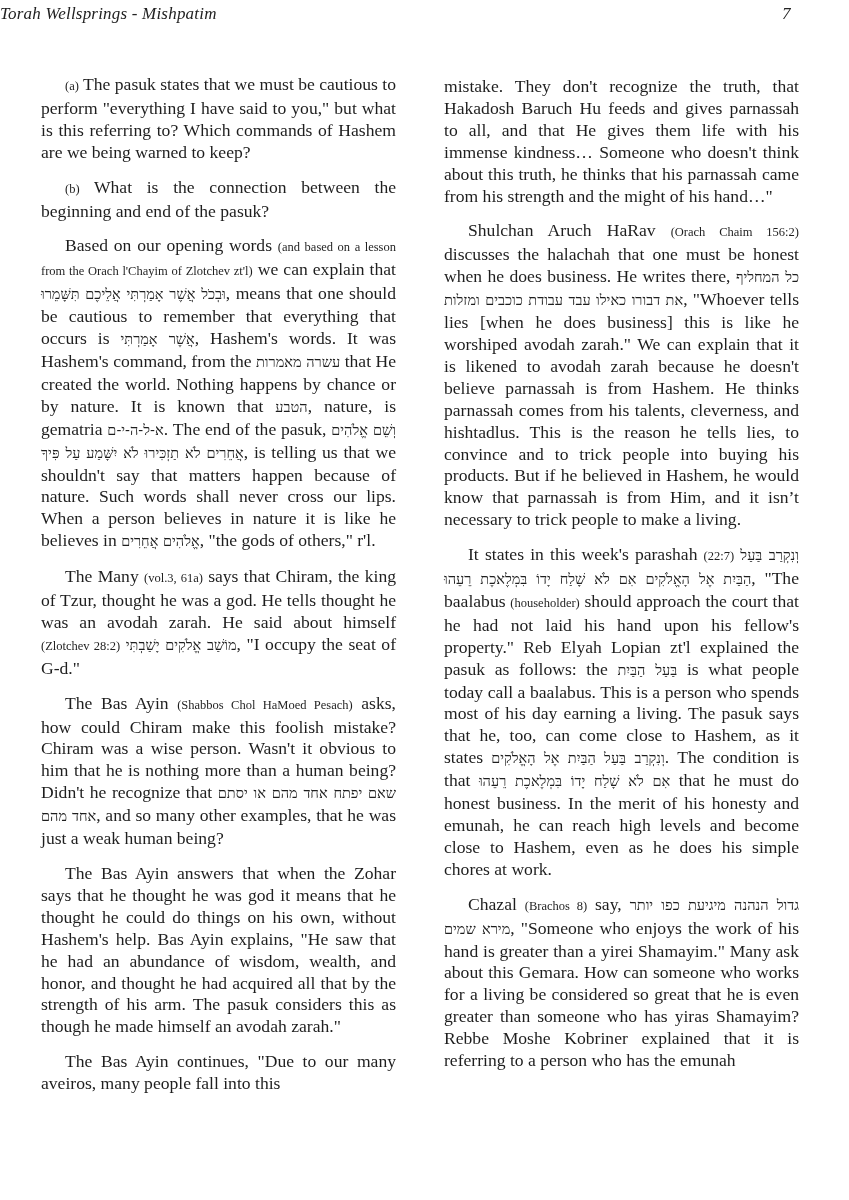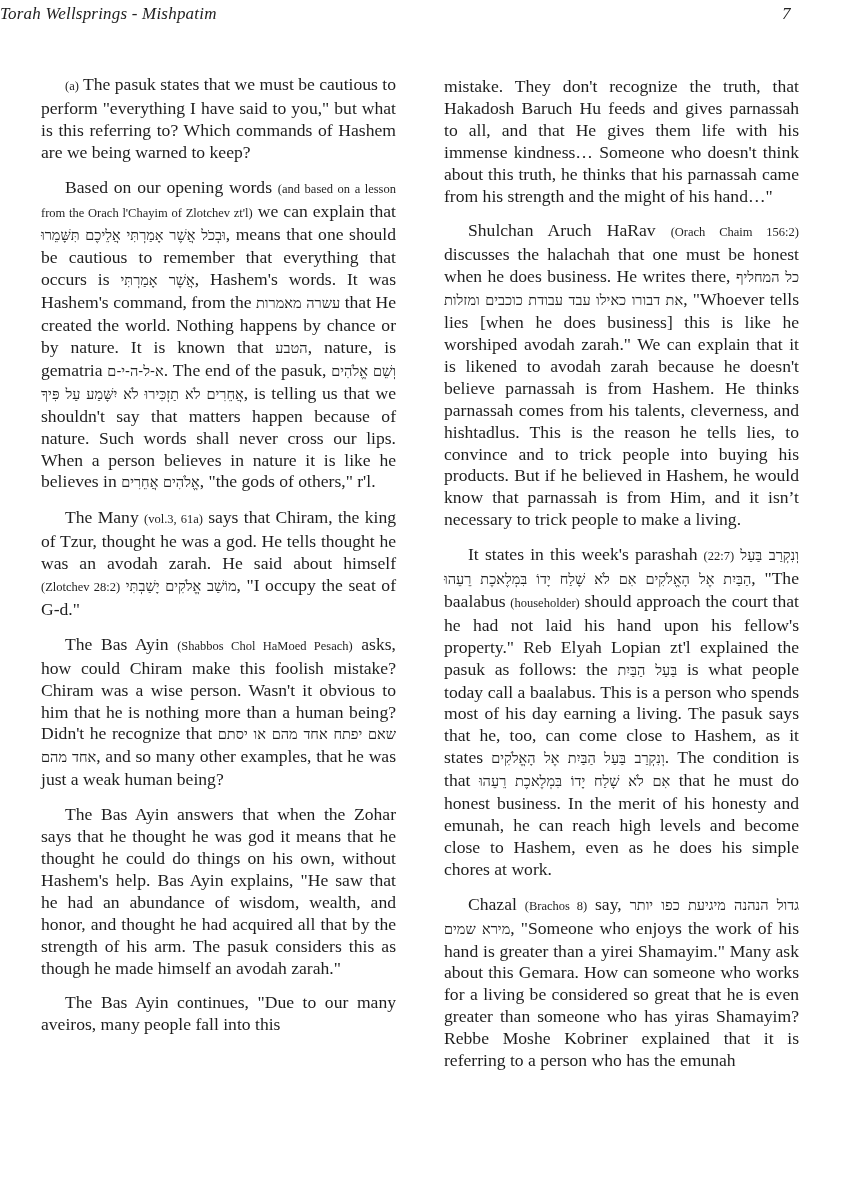--- a/index.html
+++ b/index.html
@@ -34,20 +34,21 @@
 <body>
 
 <div class="header">
   <div class="header-title">Torah Wellsprings - Mishpatim</div>
   <div class="page-number">7</div>
 </div>
 
 <div class="column col-left">
   <p class="para"><span class="small">(a)</span><span> The pasuk states that we must be cautious to perform "everything I have said to you," but what is this referring to? Which commands of Hashem are we being warned to keep?</span></p>
 
+  <p class="para"><span class="small">(b)</span><span> What is the connection between the beginning and end of the pasuk?</span></p>
 
   <p class="para"><span>Based on our opening words </span><span class="small">(and based on a lesson from the Orach l'Chayim of Zlotchev zt'l)</span><span> we can explain that </span><span class="he">וּבְכֹל אֲשֶׁר אָמַרְתִּי אֲלֵיכֶם תִּשָּׁמֵרוּ</span><span>, means that one should be cautious to remember that everything that occurs is </span><span class="he">אֲשֶׁר אָמַרְתִּי</span><span>, Hashem's words. It was Hashem's command, from the </span><span class="he">עשרה מאמרות</span><span> that He created the world. Nothing happens by chance or by nature. It is known that </span><span class="he">הטבע</span><span>, nature, is gematria </span><span class="he">א-ל-ה-י-ם</span><span>. The end of the pasuk, </span><span class="he">וְשֵׁם אֱלֹהִים אֲחֵרִים לֹא תַזְכִּירוּ לֹא יִשָּׁמַע עַל פִּיךָ</span><span>, is telling us that we shouldn't say that matters happen because of nature. Such words shall never cross our lips. When a person believes in nature it is like he believes in </span><span class="he">אֱלֹהִים אֲחֵרִים</span><span>, "the gods of others," r'l.</span></p>
 
   <p class="para"><span>The Many </span><span class="small">(vol.3, 61a)</span><span> says that Chiram, the king of Tzur, thought he was a god. He tells thought he was an avodah zarah. He said about himself </span><span class="small">(Zlotchev 28:2)</span><span> </span><span class="he">מוֹשַׁב אֱלֹקִים יָשַׁבְתִּי</span><span>, "I occupy the seat of G-d."</span></p>
 
   <p class="para"><span>The Bas Ayin </span><span class="small">(Shabbos Chol HaMoed Pesach)</span><span> asks, how could Chiram make this foolish mistake? Chiram was a wise person. Wasn't it obvious to him that he is nothing more than a human being? Didn't he recognize that </span><span class="he">שאם יפתח אחד מהם או יסתם אחד מהם</span><span>, and so many other examples, that he was just a weak human being?</span></p>
 
   <p class="para">The Bas Ayin answers that when the Zohar says that he thought he was god it means that he thought he could do things on his own, without Hashem's help. Bas Ayin explains, "He saw that he had an abundance of wisdom, wealth, and honor, and thought he had acquired all that by the strength of his arm. The pasuk considers this as though he made himself an avodah zarah."</p>
 
   <p class="para">The Bas Ayin continues, "Due to our many aveiros, many people fall into this</p>

